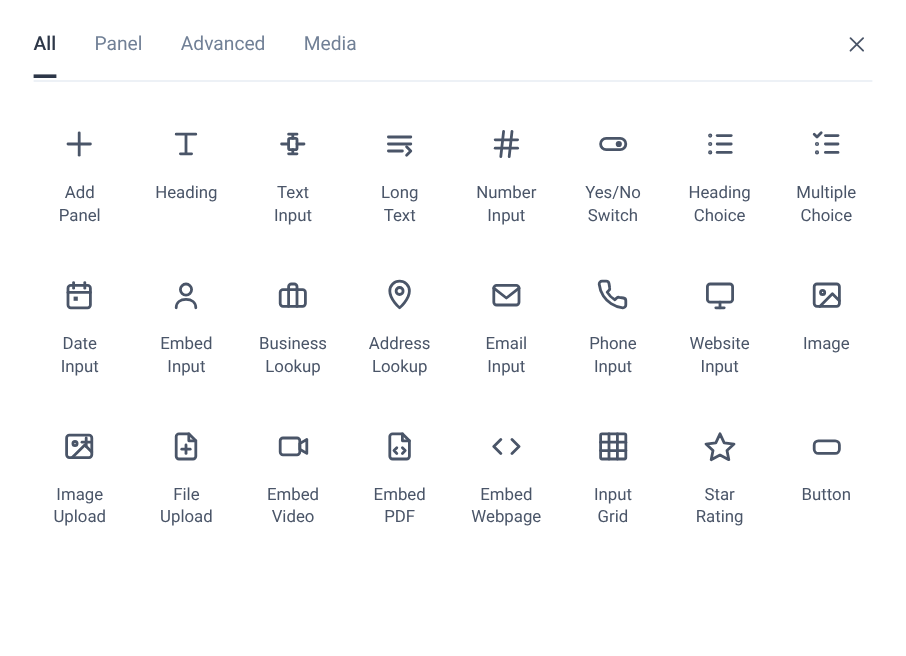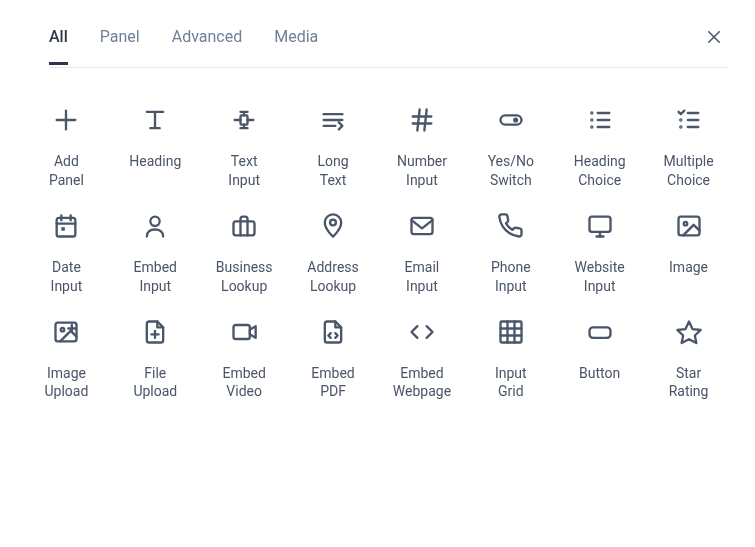--- a/index.html
+++ b/index.html
@@ -11,21 +11,20 @@
       height: 547px;
       overflow: hidden;
     }
     .container { padding: 0 28px 20px 28px; }
     .tabs {
       display: flex;
       align-items: center;
       padding-top: 24px;
       border-bottom: 1px solid #e2e8f0;
       position: relative;
-      margin-left: 21px;
     }
     .tab {
       font-size: 16px;
       color: #718096;
       padding: 0 0 18px 0;
       margin-right: 32px;
       cursor: pointer;
       background: none;
       border: none;
       font-family: inherit;
@@ -49,21 +48,21 @@
       background: none;
       border: none;
       cursor: pointer;
       padding: 4px;
       color: #4a5568;
       margin-bottom: 14px;
     }
     .grid {
       display: grid;
       grid-template-columns: repeat(8, 1fr);
-      gap: 12px 12px;
+      gap: 32px 12px;
       padding-top: 28px;
     }
     .item {
       display: flex;
       flex-direction: column;
       align-items: center;
       cursor: pointer;
       text-align: center;
     }
     .icon-wrap {
@@ -293,33 +292,33 @@
           <svg viewBox="0 0 24 24">
             <use href="#grid-icon"></use>
           </svg>
         </div>
         <div class="label">Input
 Grid</div>
       </div>
       <div class="item">
         <div class="icon-wrap">
           <svg viewBox="0 0 24 24">
-            <use href="#button-icon"></use>
-          </svg>
-        </div>
-        <div class="label">Button</div>
-      </div>
-      <div class="item">
-        <div class="icon-wrap">
-          <svg viewBox="0 0 24 24">
             <use href="#star-icon"></use>
           </svg>
         </div>
         <div class="label">Star
 Rating</div>
+      </div>
+      <div class="item">
+        <div class="icon-wrap">
+          <svg viewBox="0 0 24 24">
+            <use href="#button-icon"></use>
+          </svg>
+        </div>
+        <div class="label">Button</div>
       </div>
     </div>
 </div>
 
 <svg width="0" height="0" style="position:absolute">
   <defs>
     <g id="plus-icon">
         <line x1="12" y1="4" x2="12" y2="20"></line>
         <line x1="4" y1="12" x2="20" y2="12"></line>
       </g>

